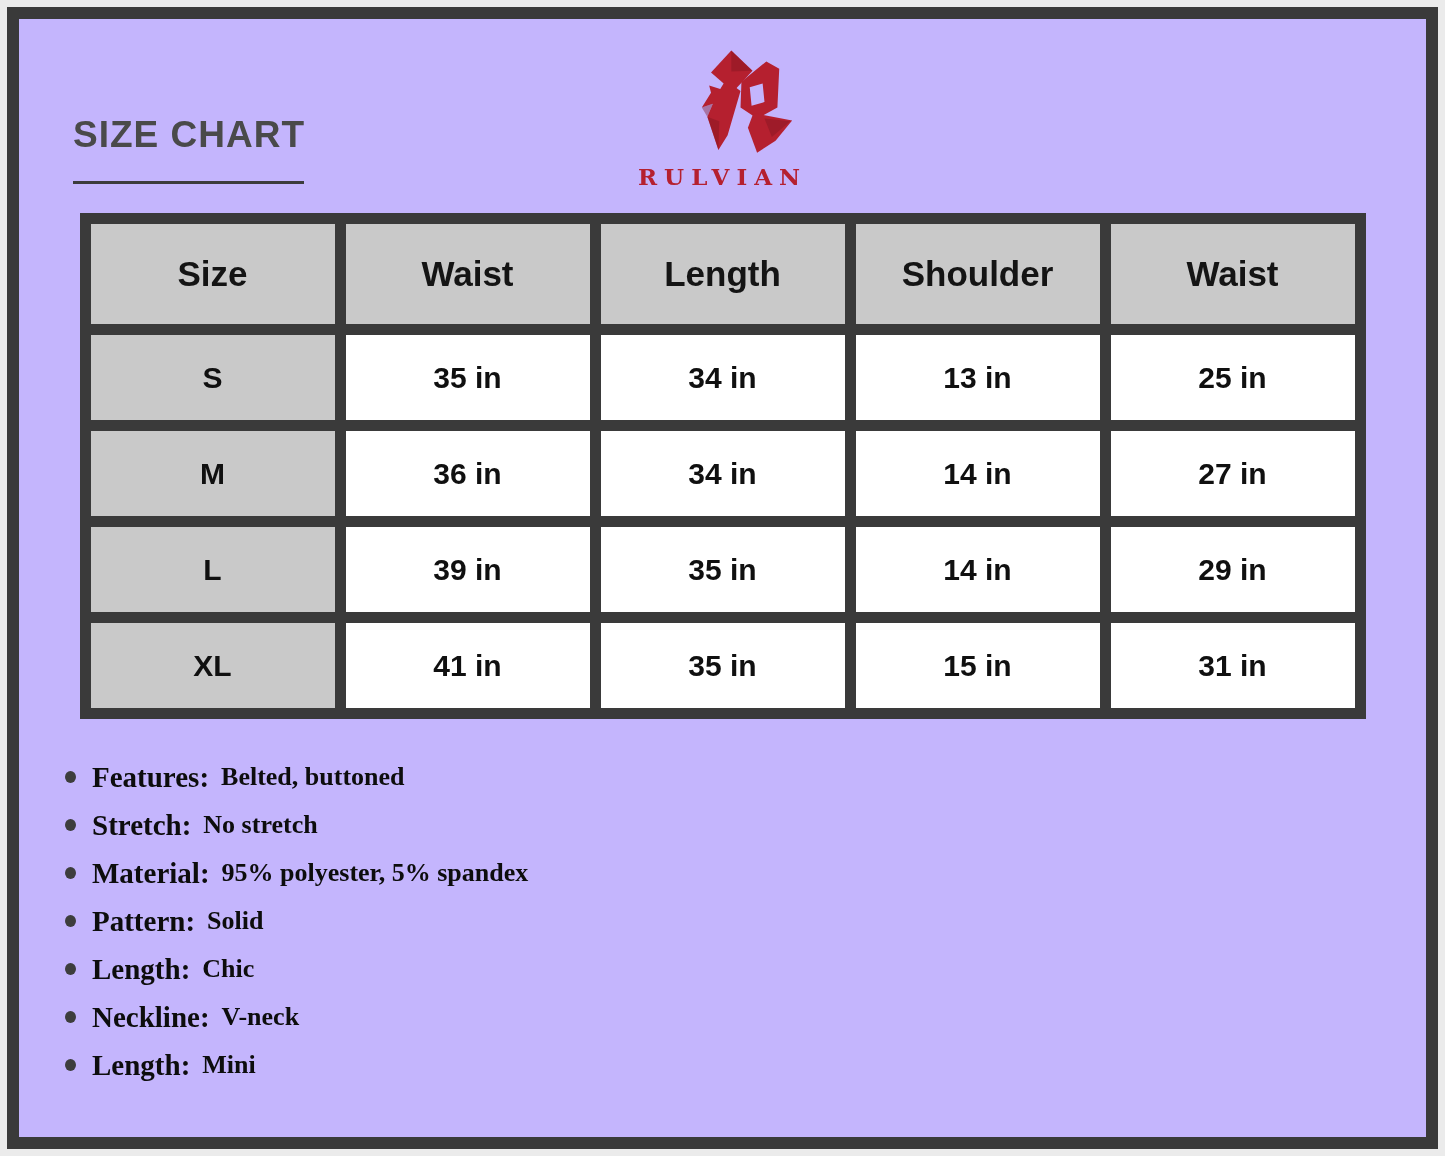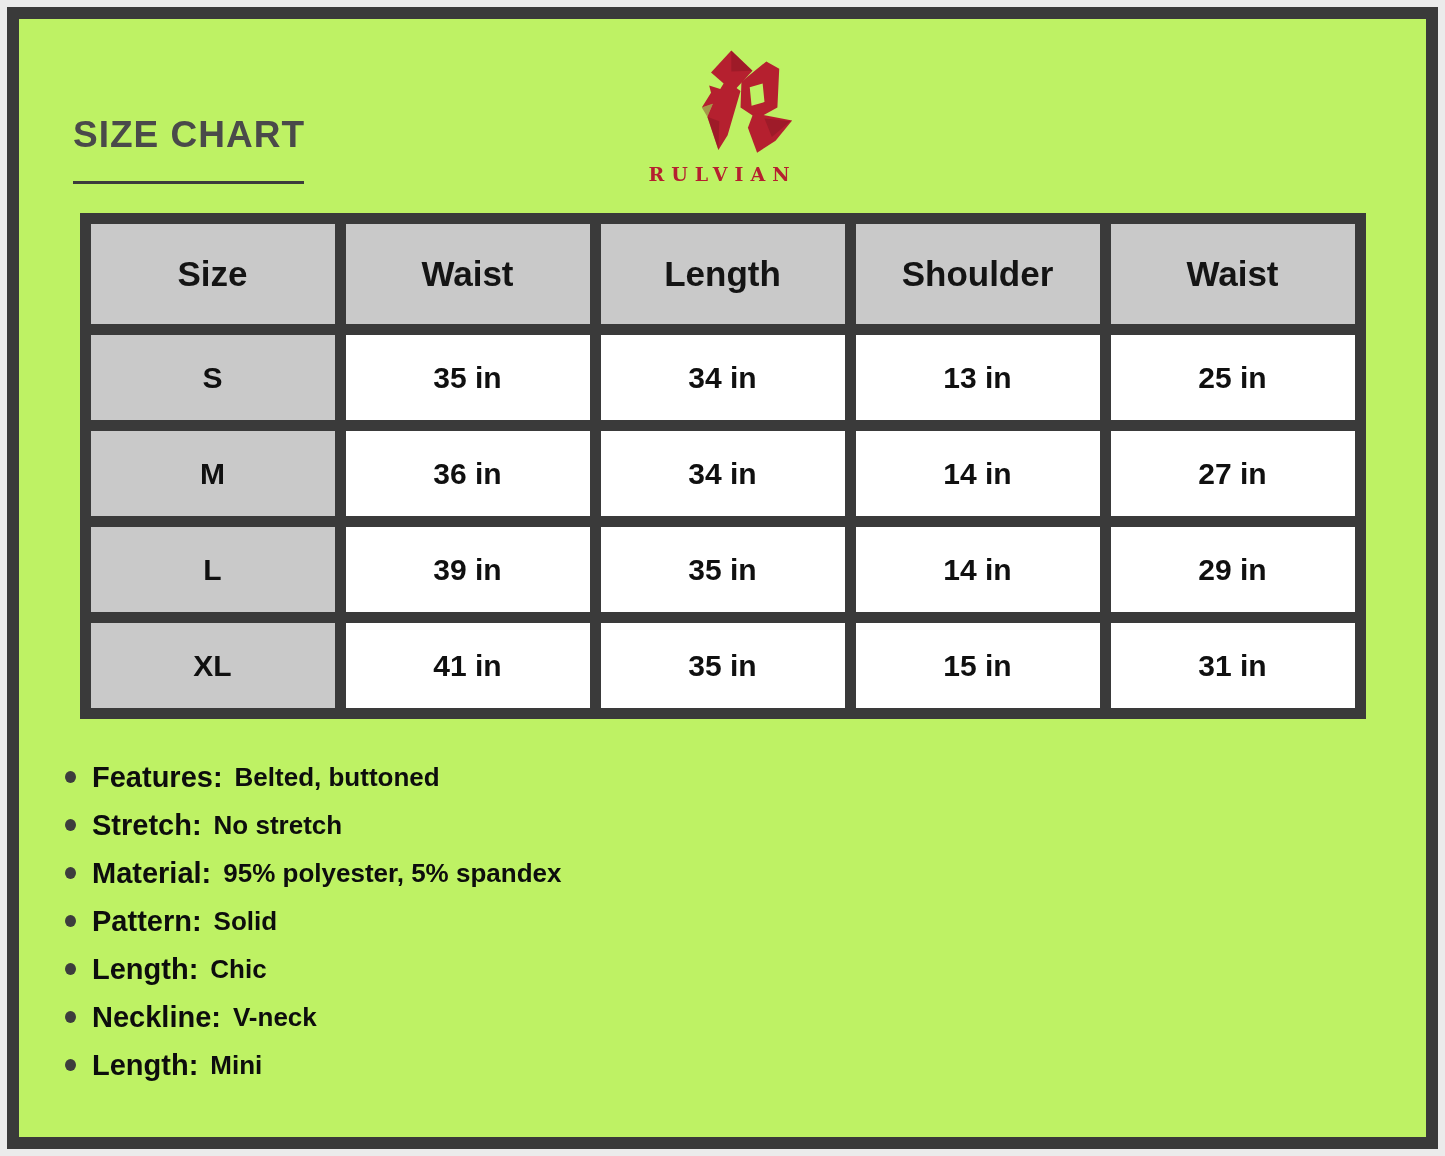--- a/index.html
+++ b/index.html
@@ -11,41 +11,41 @@
   *{box-sizing:border-box;}
   html,body{margin:0;padding:0;}
   body{
     width:1445px;height:1156px;
     padding:7px;background:#ebebeb;
     font-family:"Liberation Sans",sans-serif;
   }
   .page{
     width:100%;height:100%;
     border:12px solid var(--charcoal);
-    background:#bef264;
+    background:#c4b5fd;
     position:relative;
     overflow:hidden;
   }
   
   .header{position:relative;height:194px;}
   .title-block{position:absolute;left:54px;top:96px;}
   .page-title{
     margin:0;font-size:37px;line-height:40px;font-weight:700;
     color:var(--title-gray);letter-spacing:1px;
   }
   .title-underline{margin-top:26px;width:231px;height:3px;background:#3c3c3c;}
   .brand{
     position:absolute;left:50%;top:24px;transform:translateX(-50%);
     text-align:center;width:260px;
   }
   .brand-mark{display:block;margin:0 auto;}
   .brand-name{
     margin-top:2px;
     font-family:"DejaVu Serif",serif;
-    font-size:19px;font-weight:700;letter-spacing:7px;
+    font-size:23px;font-weight:700;letter-spacing:7px;
     color:var(--accent-red);
   }
   
   .size-table{
     width:1286px;margin:0 auto;
     border-collapse:separate;border-spacing:11px;
     background:var(--charcoal);
     table-layout:fixed;
   }
   .size-table th{
@@ -54,21 +54,21 @@
     text-align:center;vertical-align:middle;
   }
   .size-table td{
     height:85px;font-size:30px;font-weight:700;color:#101010;
     text-align:center;vertical-align:middle;
   }
   .size-table td.size-cell{background:var(--cell-gray);}
   .size-table td.value-cell{background:#ffffff;margin-left:12px;}
   
   .details{
-    list-style:none;margin:34px 0 0 0;padding:0 12px 0 46px;
+    list-style:none;margin:34px 0 0 0;padding:0 12px 0 46px;font-family:Liberation Serif, serif;
   }
   .details li{display:flex;align-items:center;height:48px;}
   .bullet{
     width:11px;height:12px;border-radius:50%;
     background:#3d3d3d;margin-right:16px;flex-shrink:0;
   }
   .detail-label{font-size:29px;font-weight:700;color:#0d0d0d;white-space:pre;}
   .detail-value{font-size:26px;font-weight:700;color:#0d0d0d;margin-left:12px;white-space:pre;text-align:center;}
 </style>
 </head>

